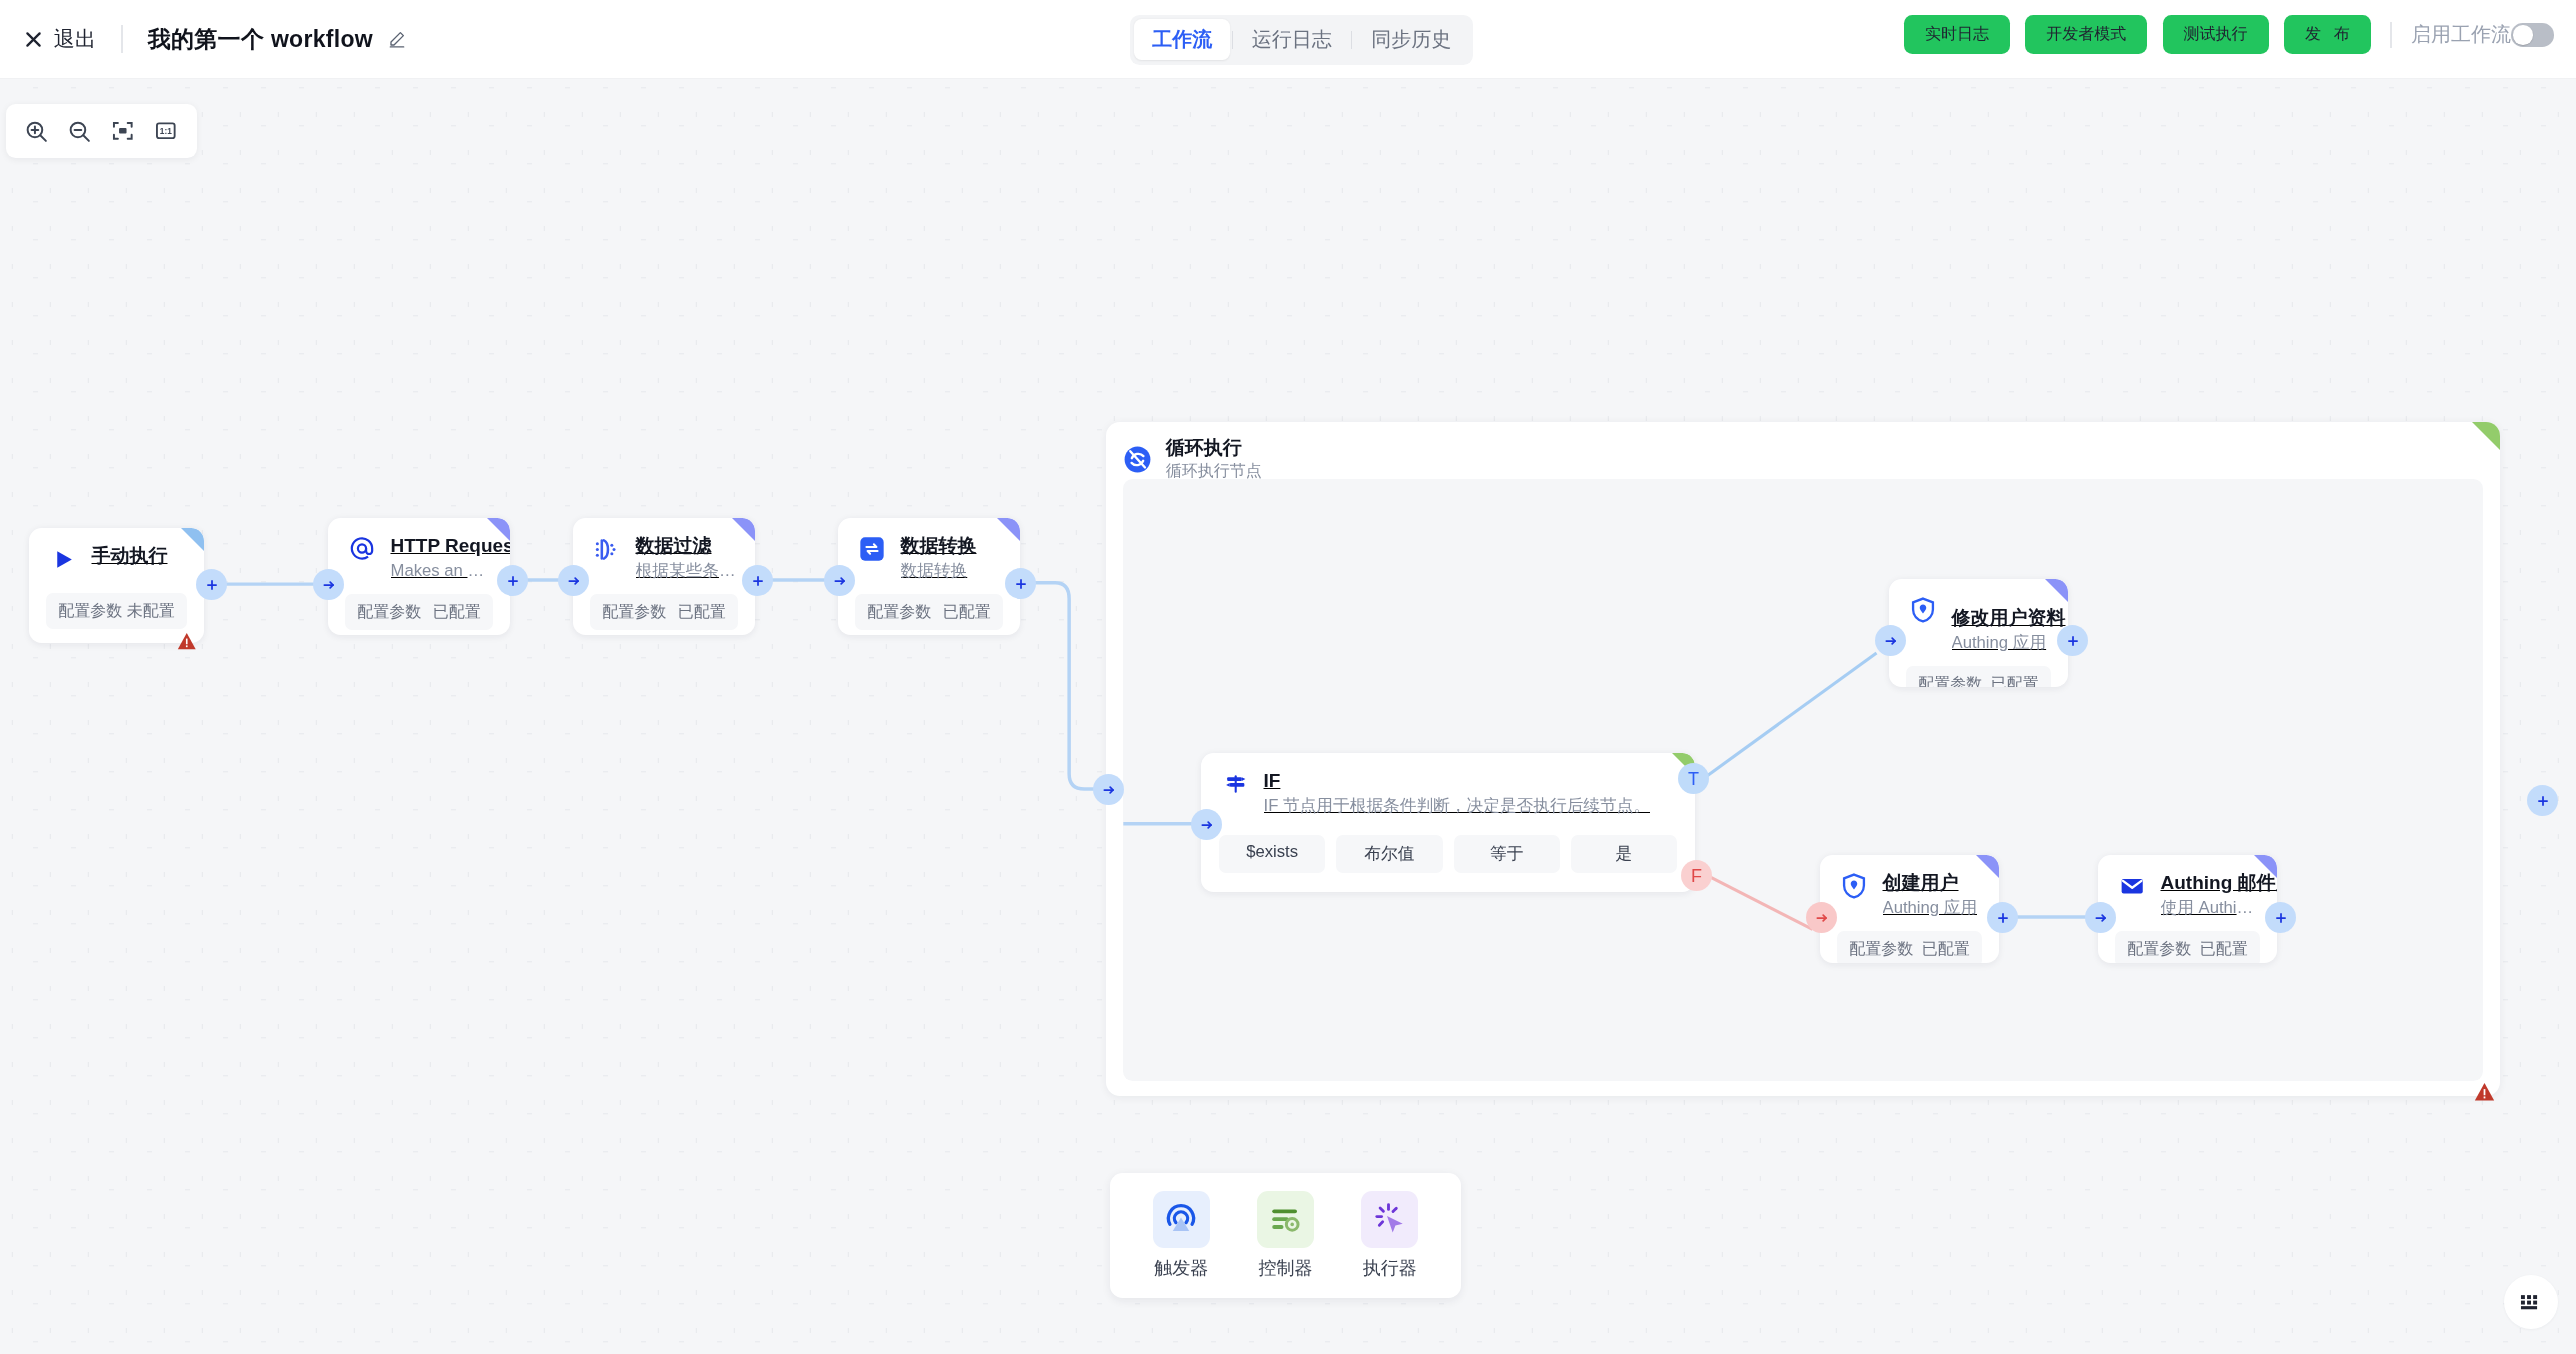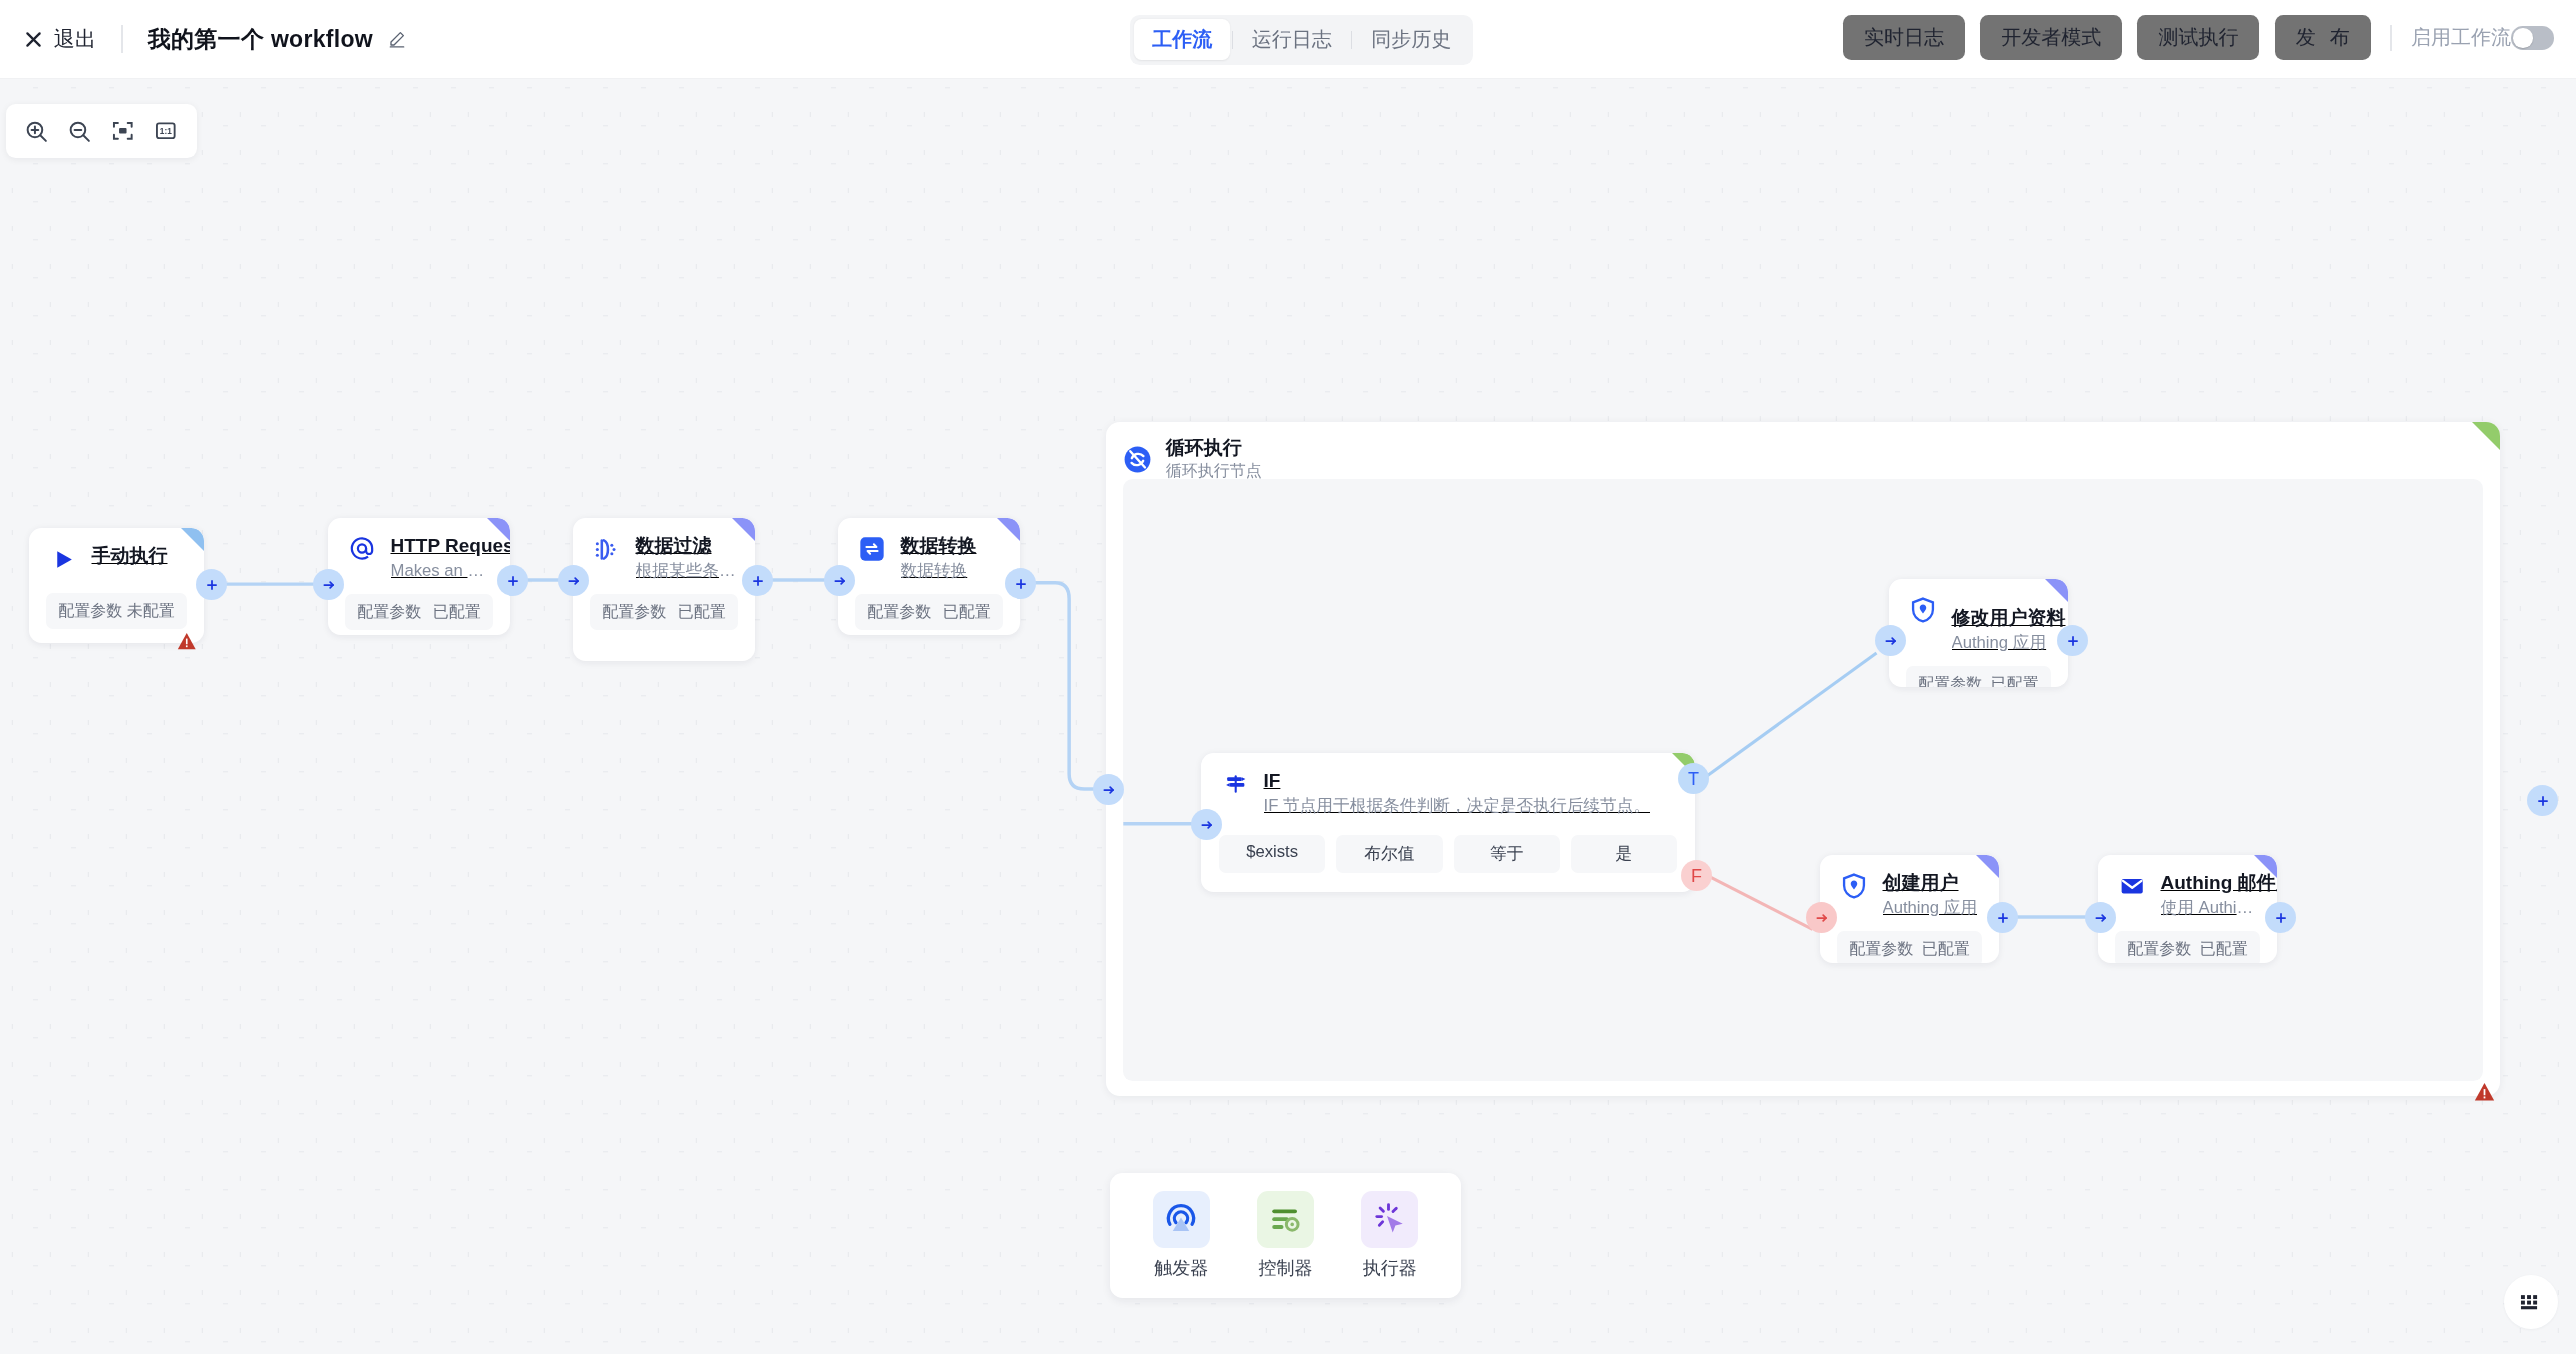--- a/index.html
+++ b/index.html
@@ -42,22 +42,22 @@
     cursor: pointer; white-space: nowrap;
   }
   .tab.active { background: #ffffff; color: #2c5ef5; font-weight: bold; box-shadow: 0 0.7px 2.1px rgba(0,0,0,.07); }
   .tab-sep { width: 0.7px; height: 18px; background: #dcdee3; margin: 0 1.4px; }
 
   .hdr-right {
     position: absolute; right: 22px; top: 15.3px;
     display: flex; align-items: center; gap: 15.3px;
   }
   .hbtn {
-    background: #737373; border: none; border-radius: 8.3px;
-    font-size: 20px; color: #1f2330;
+    background: #22c55e; border: none; border-radius: 8.3px;
+    font-size: 16px; color: #1f2330;
     padding: 9px 21px; cursor: pointer;
     font-family: inherit; white-space: nowrap;
   }
   .hbtn.publish { letter-spacing: 4.2px; padding-right: 16.7px; }
   .hdr-divider2 { width: 1.4px; height: 26.4px; background: #e4e6ea; margin: 0 4.2px; }
   .toggle-wrap { display: flex; align-items: center; gap: 0; cursor: pointer; }
   .toggle-label { font-size: 20px; color: #9aa2b1; white-space: nowrap; }
   .toggle {
     width: 43px; height: 23.6px; border-radius: 11.8px;
     background: #b9bec7; position: relative;
@@ -390,21 +390,21 @@
         <line x1="5" y1="12" x2="19" y2="12"></line>
       </svg>
   </div>
   <div class="port plus" style="left:558px; top:486px;">
     <svg width="14" height="14" viewBox="0 0 24 24" fill="none" stroke="#1a35e0" stroke-width="3" stroke-linecap="round" stroke-linejoin="round">
         <line x1="4" y1="12" x2="19" y2="12"></line>
         <polyline points="14,7 19,12 14,17"></polyline>
       </svg>
   </div>
 
-  <div class="node" style="left:573px; top:439px; width:182px; height:143px;">
+  <div class="node" style="left:573px; top:439px; width:182px; height:117px;">
     <div class="node-inner">
       <div class="node-head">
         <span class="node-icon">
           <svg width="29" height="29" viewBox="0 0 24 24">
             <path d="M9 4.5 C13.5 6.5 13.5 17.5 9 19.5" fill="none" stroke="#3a5cf0" stroke-width="2.1" stroke-linecap="round"></path>
             <line x1="7.3" y1="4.6" x2="7.3" y2="19.4" stroke="#3a5cf0" stroke-width="2.1" stroke-linecap="round"></line>
             <circle cx="3.6" cy="7.2" r="1.25" fill="#3a5cf0"></circle>
               <circle cx="3.6" cy="12" r="1.25" fill="#3a5cf0"></circle>
               <circle cx="3.6" cy="16.8" r="1.25" fill="#3a5cf0"></circle>
             <circle cx="15.6" cy="8.4" r="1.25" fill="#3a5cf0"></circle>

